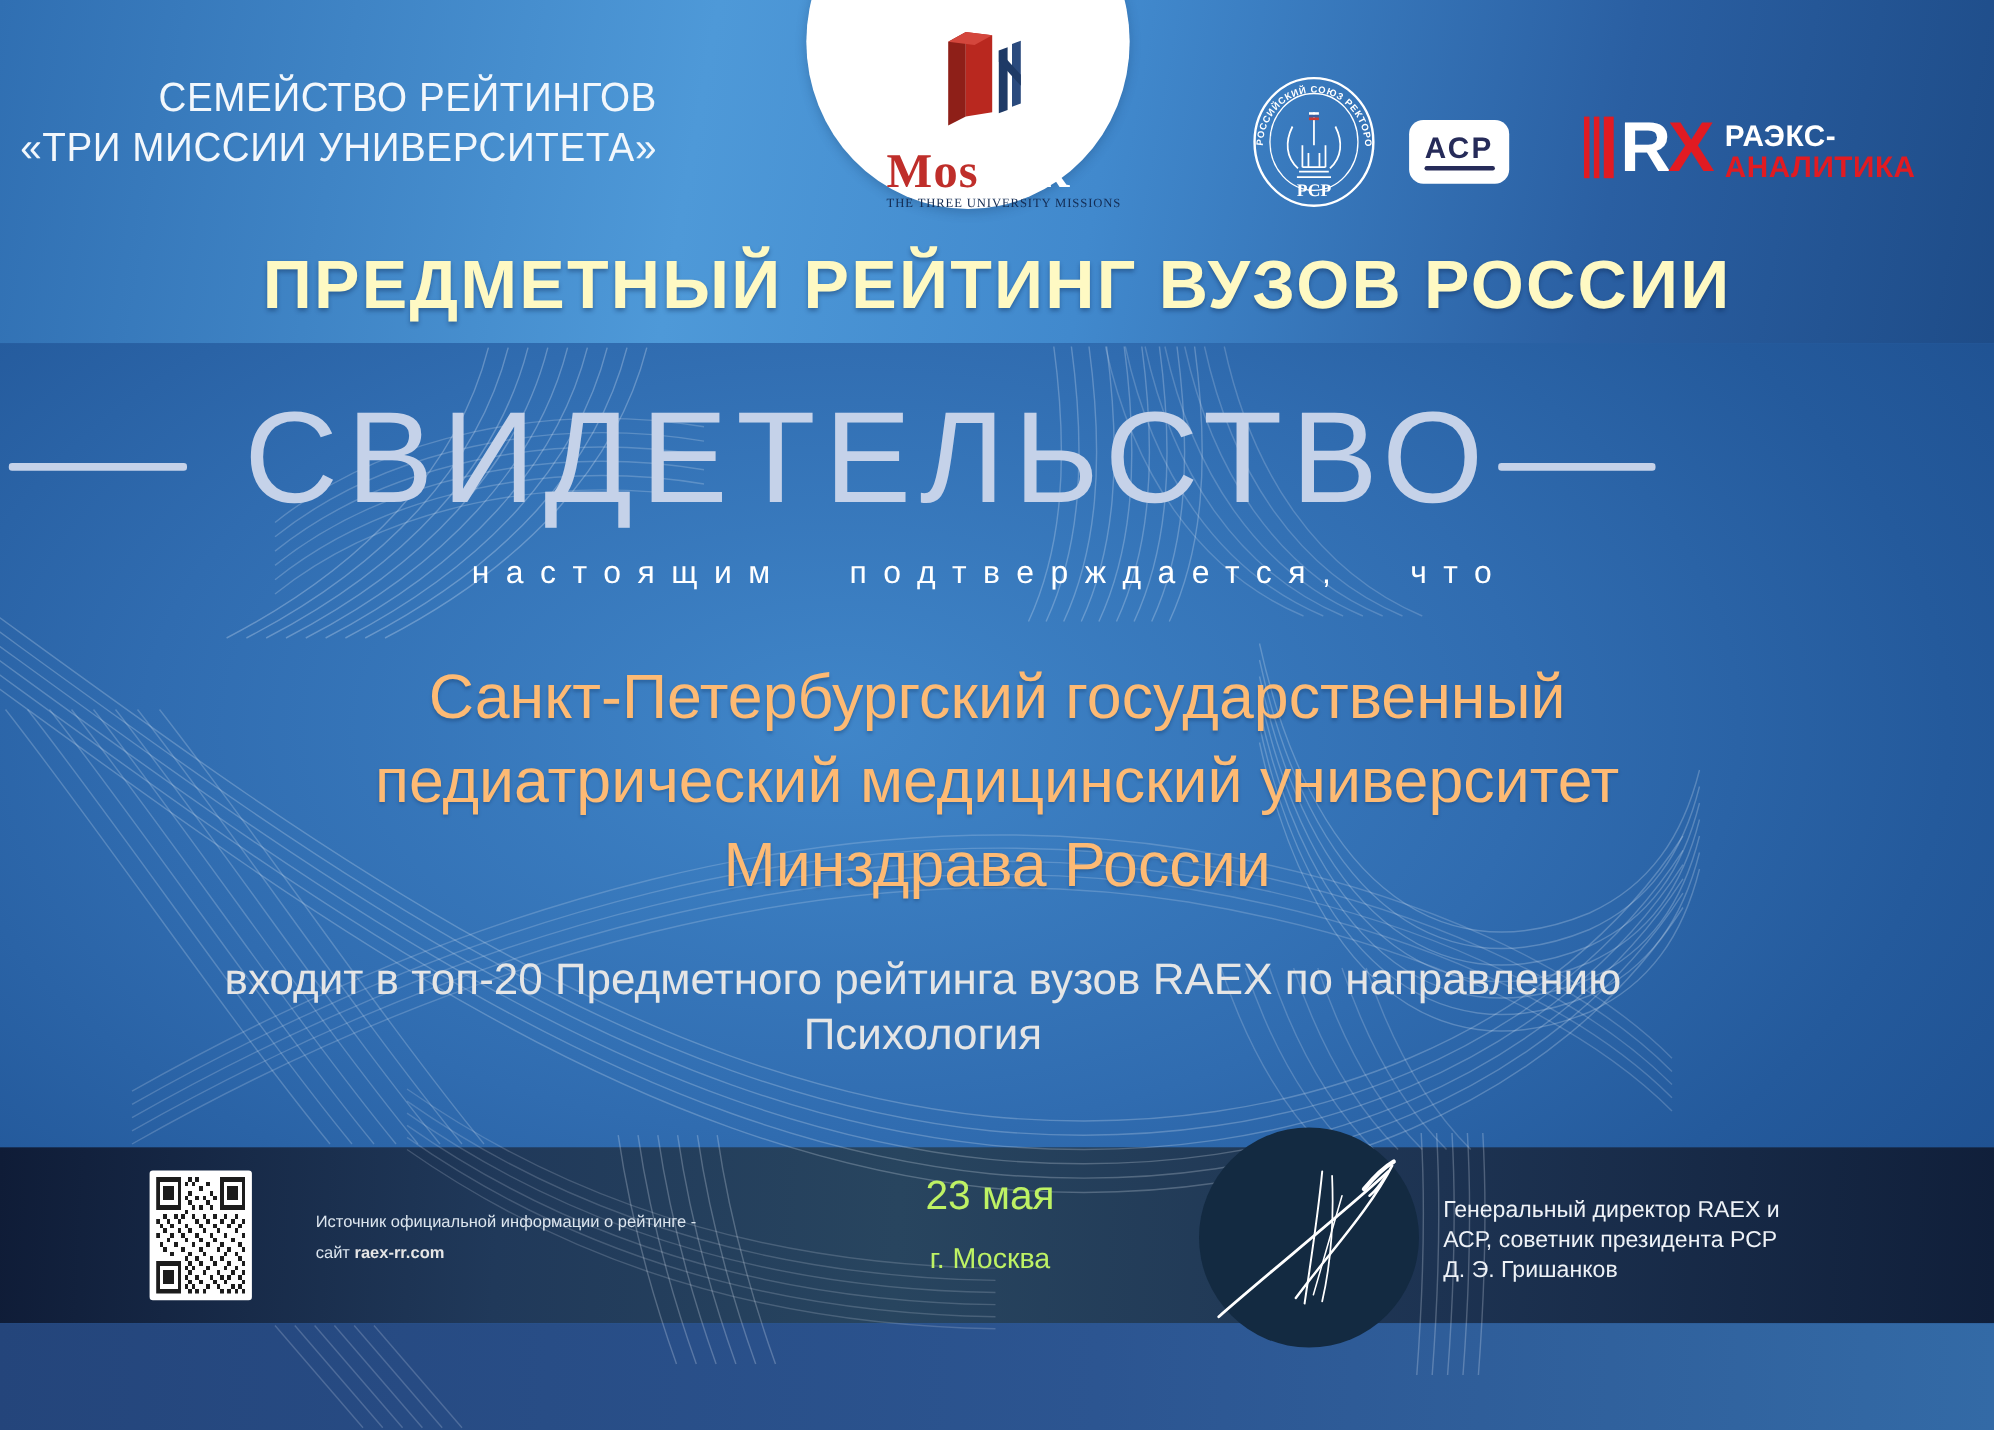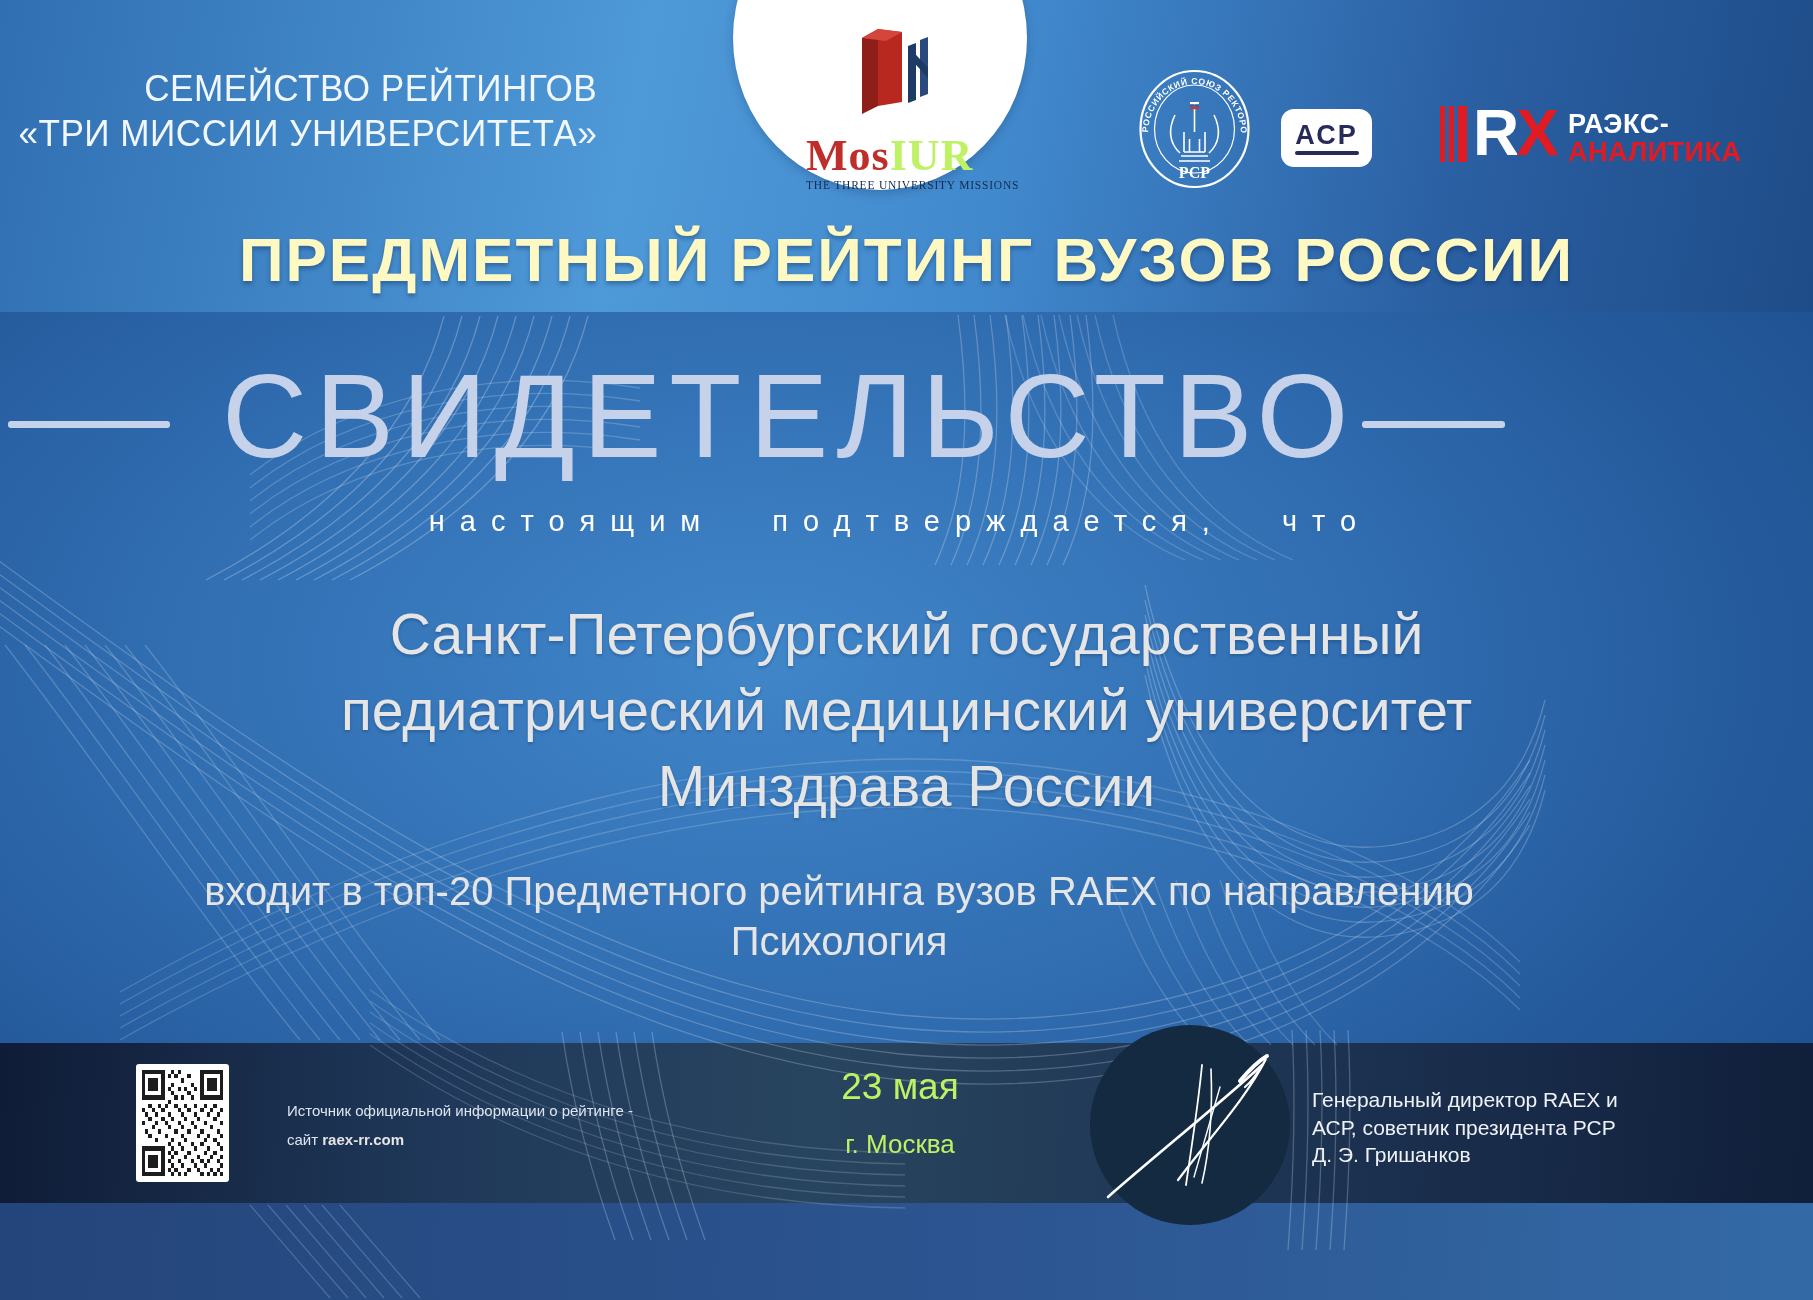--- a/index.html
+++ b/index.html
@@ -22,21 +22,21 @@
   
   .family-title{right:1216px;top:66px;text-align:right;color:#f2f7fc;
     font-size:37px;line-height:45px;font-weight:400;white-space:nowrap;
     transform:scaleX(.95);transform-origin:right top;letter-spacing:.5px;}
   .mosiur-ellipse{left:733px;top:-114px;width:294px;height:304px;border-radius:50%;
     background:#ffffff;box-shadow:0 3px 10px rgba(10,40,80,.25);}
   .mosiur-building{left:852px;top:16px;width:86px;height:112px;}
   .mosiur-word{left:806px;top:130px;font-family:"Liberation Serif",serif;
     font-size:44px;font-weight:600;letter-spacing:1px;white-space:nowrap;}
   .mosiur-word .red{color:#bf2e2a;}
-  .mosiur-word .blue{color:#bef264;}
+  .mosiur-word .blue{color:#ffffff;}
   .mosiur-tagline{left:806px;top:179px;font-family:"Liberation Serif",serif;
     font-size:11.5px;letter-spacing:.8px;color:#132b52;white-space:nowrap;}
   .rsr-emblem{left:1137px;top:68px;width:115px;height:122px;}
   .asr-box{left:1281px;top:109px;width:91px;height:58px;background:#ffffff;border-radius:13px;
     display:flex;align-items:center;justify-content:center;flex-direction:column;}
   .asr-abbr{color:#262b59;font-weight:700;font-size:27px;letter-spacing:2px;line-height:27px;}
   .asr-bar{width:64px;height:4px;background:#262b59;border-radius:2px;margin-top:2px;}
   .raex-logo{left:1440px;top:98px;display:flex;align-items:flex-start;}
   .raex-bars{display:flex;margin-top:8px;}
   .raex-bars i{display:block;background:#e11b22;height:56px;margin-right:4px;}
@@ -55,21 +55,21 @@
     text-shadow:0 3px 4px rgba(5,30,70,.35);}
   
   .cert-heading{left:222px;top:356px;width:1130px;text-align:center;color:#c5d2e9;
     font-size:118px;line-height:120px;font-weight:300;letter-spacing:8px;white-space:nowrap;}
   .dash{top:421px;height:7px;background:#c5d2e9;border-radius:3px;}
   .dash-left{left:8px;width:162px;}
   .dash-right{left:1362px;width:143px;}
   .subheading{left:0;top:505px;width:1800px;text-align:center;color:#ffffff;
     font-size:29px;letter-spacing:15px;word-spacing:34px;white-space:nowrap;}
   
-  .university{left:0;top:596px;width:1813px;text-align:center;color:#e5e5e5;
+  .university{left:0;top:596px;width:1813px;text-align:center;color:#fdba74;
     font-size:57px;line-height:76px;font-weight:400;text-shadow:0 2px 3px rgba(5,30,70,.25);}
   .statement{left:0;top:866px;width:1678px;text-align:center;color:#e5e5e5;
     font-size:40px;line-height:50px;font-weight:400;}
   
   .qr-card{left:136px;top:1064px;width:93px;height:118px;background:#ffffff;border-radius:3px;
     display:flex;align-items:center;justify-content:center;}
   .qr-card svg{width:81px;height:106px;}
   .source-info{left:287px;top:1096px;color:#dde6ef;font-size:15px;line-height:29px;white-space:nowrap;}
   .site-link{font-weight:700;color:#e5e5e5;}
   .date-block{left:748px;top:1066px;width:304px;text-align:center;color:#bef264;}

